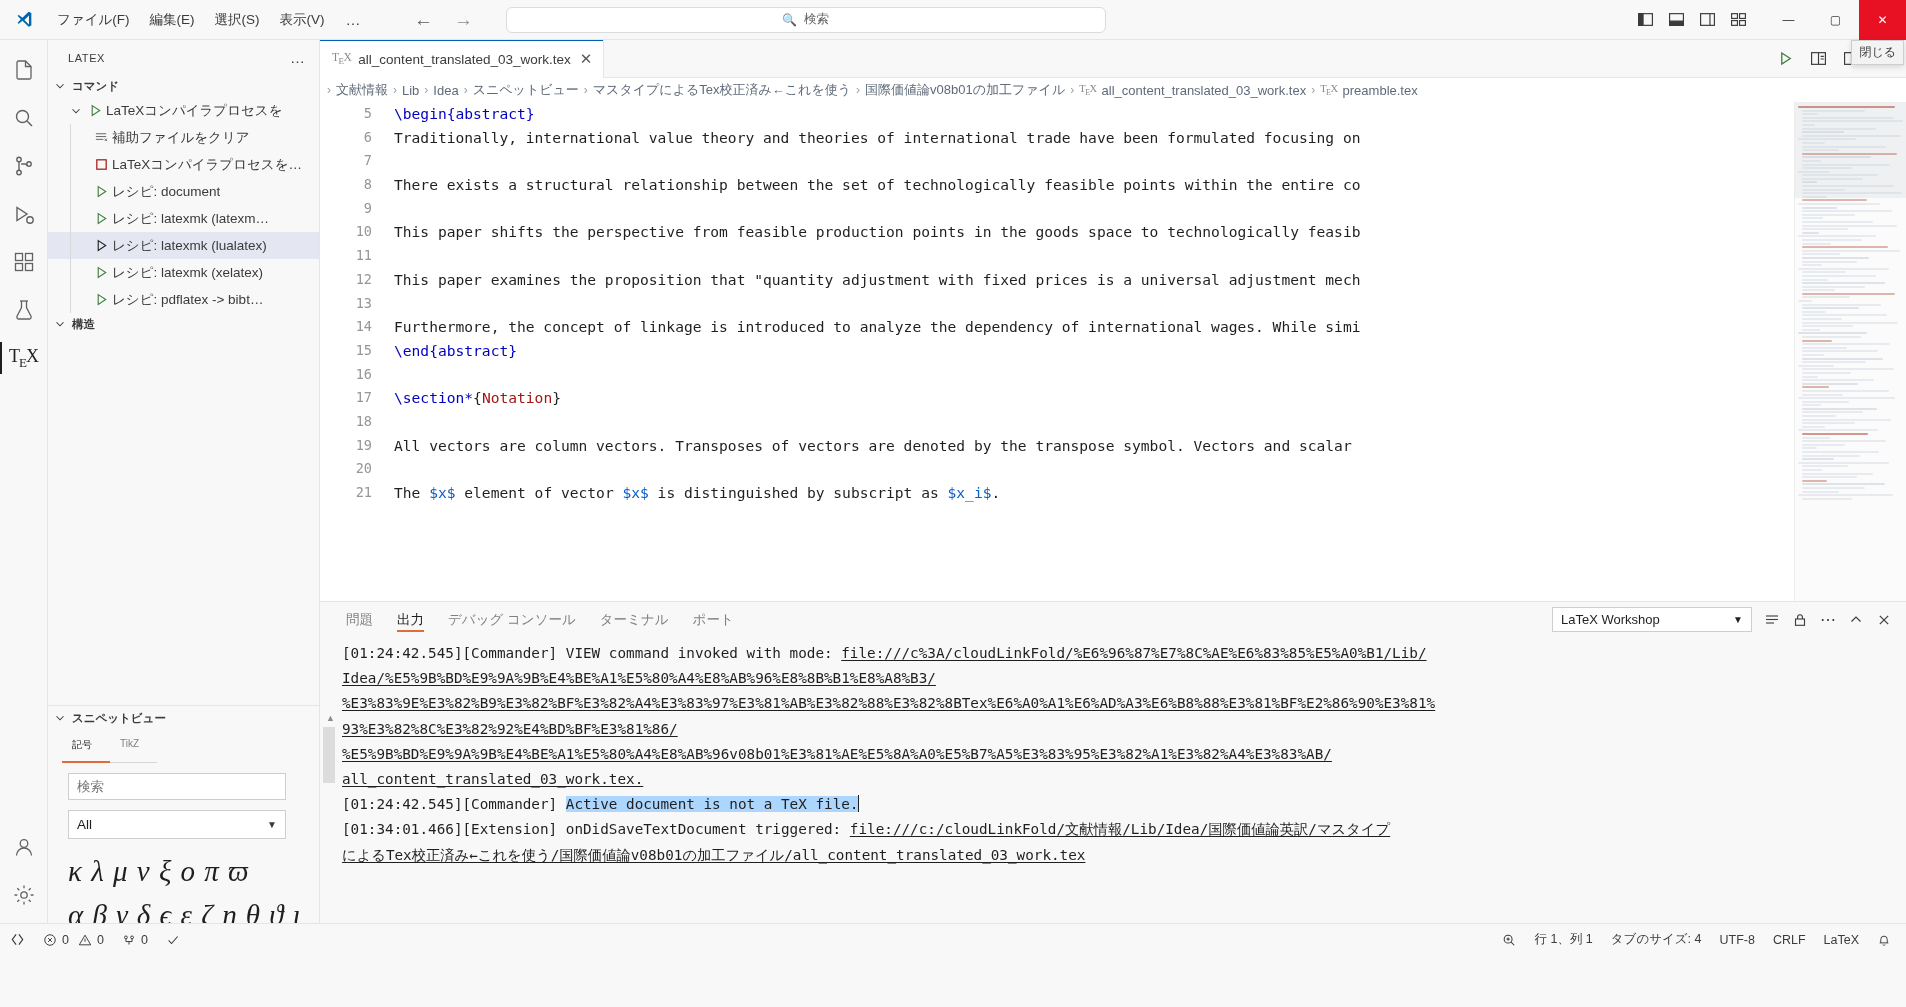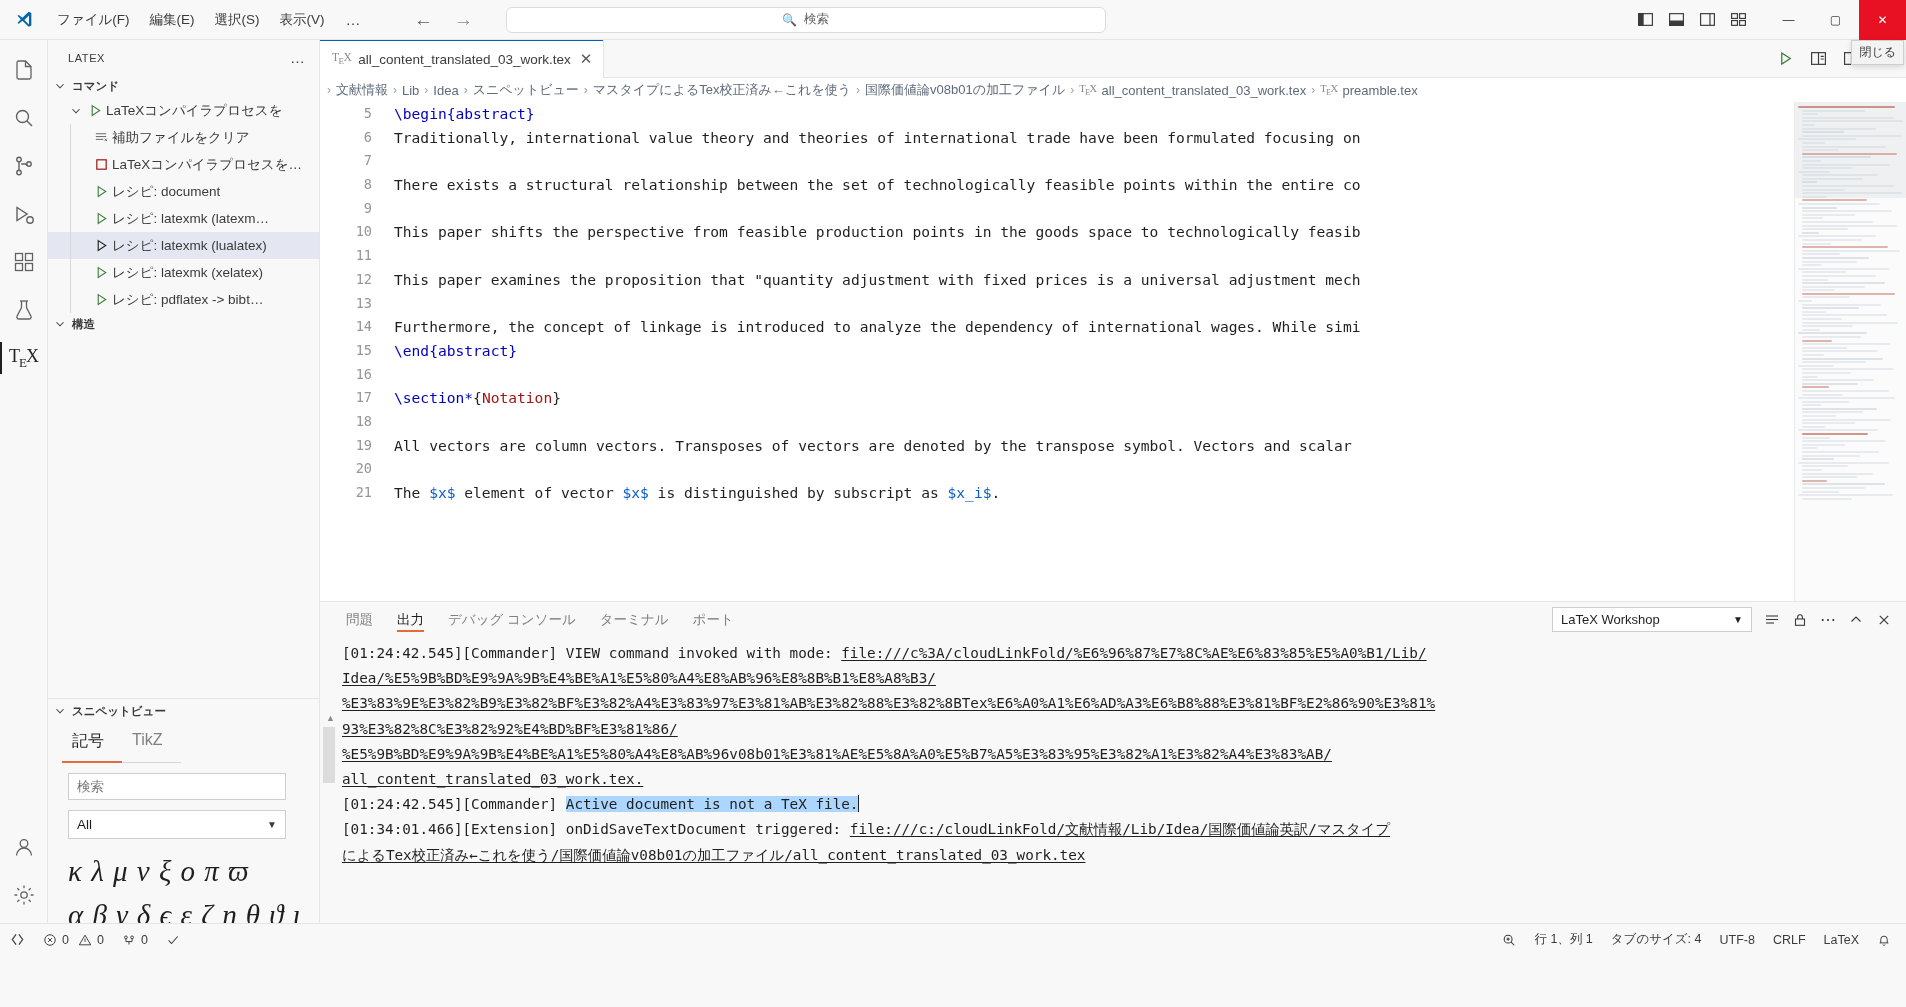--- a/index.html
+++ b/index.html
@@ -79,21 +79,21 @@
   .trow .lbl{ overflow:hidden; text-overflow:clip; }
   .tguide{ position:relative; }
   .tguide:before{ content:""; position:absolute; left:22px; top:0; bottom:0; width:1px; background:#d8d8d8; }
 
   .sect-struct{ }
   .struct-body{ flex:1 1 auto; min-height:0; }
 
   .snippet{ border-top:1px solid #e5e5e5; display:flex; flex-direction:column; flex:0 0 auto; }
   .snip-head{ height:24px; display:flex; align-items:center; gap:4px; padding-left:4px; font-size:11.5px; font-weight:bold; }
   .snip-tabs{ display:flex; gap:0; padding:0 14px; }
-  .snip-tab{ padding:8px 18px 9px 10px; font-size:16px; color:#808080; border-bottom:1px solid #d6d6d6; }
+  .snip-tab{ padding:8px 18px 9px 10px; font-size:10px; color:#808080; border-bottom:1px solid #d6d6d6; }
   .snip-tab.active{ color:#1f1f1f; border-bottom:2px solid #e06c3b; }
   .snip-controls{ padding:10px 14px 0 20px; }
   .snip-search{
     width:218px; height:27px; background:#fff; border:1px solid #cecece; color:#767676;
     font-size:13.5px; padding:0 8px; display:flex; align-items:center;
   }
   .snip-select{
     margin-top:10px; width:218px; height:29px; background:#fff; border:1px solid #cecece; color:#1f1f1f;
     font-size:13.5px; padding:0 8px; display:flex; align-items:center;
   }

